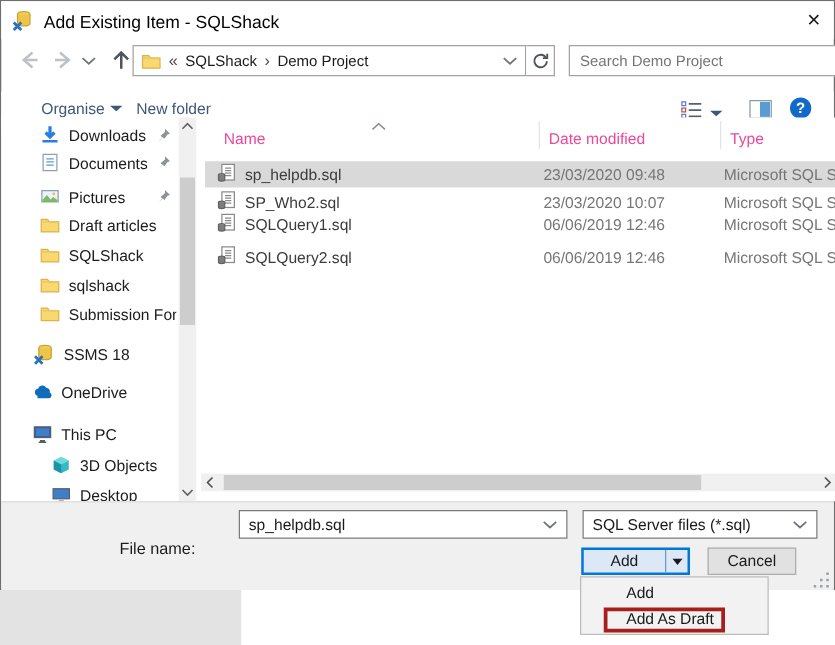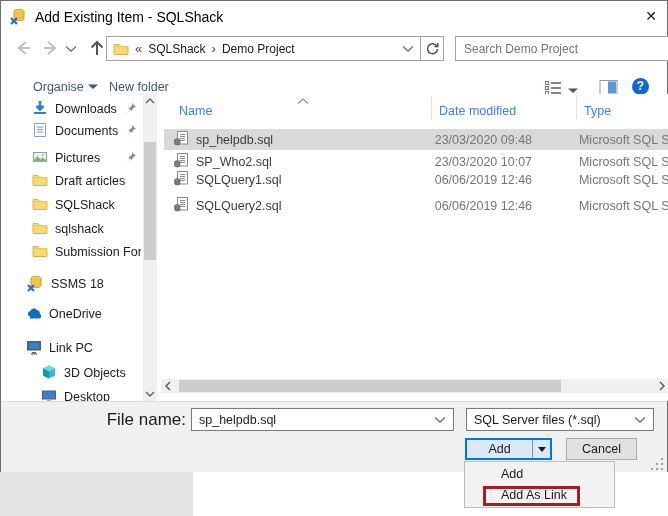--- a/index.html
+++ b/index.html
@@ -44,36 +44,36 @@
   .side-item { position:absolute; height:22px; display:flex; align-items:center; cursor:pointer; width:140px; overflow:hidden; }
   .side-item .lbl { margin-left:7px; color:#1c1c1c; font-size:12.5px; white-space:nowrap; }
   .pin { position:absolute; top:3px; }
   
   #side-scroll { left:142px; top:93px; width:14px; height:307px; background:#f0f0f0; }
   #side-thumb { left:143px; top:141px; width:12px; height:118px; background:#cdcdcd; }
   .scr-arrow { position:absolute; width:14px; height:14px; display:flex; align-items:center; justify-content:center; }
 
   
   #filelist { left:160px; top:93px; width:508px; height:307px; background:#fff; }
-  .col-head { position:absolute; top:10px; color:#3b82f6; font-size:12.5px; cursor:pointer; white-space:nowrap; }
+  .col-head { position:absolute; top:10px; color:#ec4899; font-size:12.5px; cursor:pointer; white-space:nowrap; }
   .col-sep { position:absolute; top:3px; width:1px; height:22px; background:#e4e4e4; }
   #sort-chevron { position:absolute; left:136px; top:0px; }
   .frow { position:absolute; left:3px; width:505px; height:21px; display:flex; align-items:center; cursor:pointer; }
   .frow.sel { background:#d9d9d9; }
   .frow .fic { margin-left:9px; flex:0 0 auto; }
   .frow .fname { margin-left:6px; width:240px; color:#3c3c3c; font-size:12.5px; white-space:nowrap; overflow:hidden; }
   .frow .fdate { width:145px; color:#767676; font-size:12.5px; white-space:nowrap; }
   .frow .ftype { color:#767676; font-size:12.5px; white-space:nowrap; overflow:hidden; }
   
   #hscroll { position:absolute; left:0px; top:285px; width:508px; height:14px; background:#f0f0f0; }
   #h-thumb { position:absolute; left:18px; top:1px; width:382px; height:12px; background:#cdcdcd; }
 
   
   #footer { left:0; top:400px; width:666px; height:71px; background:#f0f0f0; border-top:1px solid #dcdcdc; }
-  #fname-label { position:absolute; left:65px; top:8px; width:120px; text-align:right; font-size:17px; color:#1a1a1a; }
+  #fname-label { position:absolute; left:65px; top:29px; width:120px; text-align:center; font-size:13px; color:#1a1a1a; }
   .combo { position:absolute; top:6px; height:23px; background:#fff; border:1px solid #7a7a7a; display:flex; align-items:center; cursor:pointer; }
   #fname-combo { left:190px; width:263px; }
   #ftype-combo { left:465px; width:188px; }
   .combo .cval { margin-left:7px; font-size:12.5px; color:#1a1a1a; white-space:nowrap; }
   .combo .cchev { margin-left:auto; margin-right:7px; }
   #add-btn { position:absolute; left:464px; top:36px; width:87px; height:22px; border:2px solid #0078d7; background:#dde8f6; display:flex; cursor:pointer; }
   #add-main { flex:1; text-align:center; line-height:18px; font-size:12.5px; color:#1a1a1a; }
   #add-split { width:18px; border-left:1px solid #7596bd; display:flex; align-items:center; justify-content:center; }
   .tri-down { width:0; height:0; border-left:4px solid transparent; border-right:4px solid transparent; border-top:5px solid #1a1a1a; }
   #cancel-btn { position:absolute; left:565px; top:36px; width:71px; height:22px; background:#e1e1e1; border:1px solid #adadad; text-align:center; line-height:20px; font-size:12.5px; color:#1a1a1a; cursor:pointer; }
@@ -244,21 +244,21 @@
               <path d="M4 11.5a2.8 2.8 0 0 1 .4-5.5A3.6 3.6 0 0 1 11 5.2 3 3 0 0 1 13.8 9a2.4 2.4 0 0 1-1 4.6H4z" fill="#0f6cbd"></path>
             </svg></span>
           <span class="lbl">OneDrive</span>
         </div>
         <div class="side-item" style="top: 243px; left: 25px; width: 115px;">
           <span><svg width="16" height="16" viewBox="0 0 16 16" xmlns="http://www.w3.org/2000/svg">
               <rect x="1.5" y="2.5" width="13" height="8.5" fill="#2d5d9f" stroke="#55606b"></rect>
               <rect x="2.6" y="3.6" width="10.8" height="6.3" fill="#3f7ec9"></rect>
               <path d="M6 13.5h4M5 14.8h6" stroke="#55606b" stroke-width="1.2"></path>
             </svg></span>
-          <span class="lbl">Link PC</span>
+          <span class="lbl">This PC</span>
         </div>
         <div class="side-item" style="top: 268px; left: 40px; width: 100px;">
           <span><svg width="16" height="16" viewBox="0 0 16 16" xmlns="http://www.w3.org/2000/svg">
               <path d="M8 1.5L14 4.5v7L8 14.5 2 11.5v-7z" fill="#35b9c6"></path>
               <path d="M8 1.5L14 4.5 8 7.5 2 4.5z" fill="#6fd9e2"></path>
               <path d="M8 7.5v7L2 11.5v-7z" fill="#1e93a3"></path>
             </svg></span>
           <span class="lbl">3D Objects</span>
         </div>
         <div class="side-item" style="top: 292px; left: 40px; width: 100px;">
@@ -380,17 +380,17 @@
           <i style="left:5px;top:5px"></i>
         <i style="left:10px;top:10px"></i>
           <i style="left:5px;top:10px"></i>
           <i style="left:0;top:10px"></i>
       </div>
     </div>
   </div>
 
   <div class="abs" id="menu">
       <div class="menu-item" style="top: 2px;">Add</div>
-      <div class="menu-item" style="top: 23px;">Add As Link</div>
+      <div class="menu-item" style="top: 23px;">Add As Draft</div>
     </div>
   <div class="abs" id="annotation" style="border-color: rgb(168, 29, 29);"></div>
 
 </div>
 
 </body></html>

